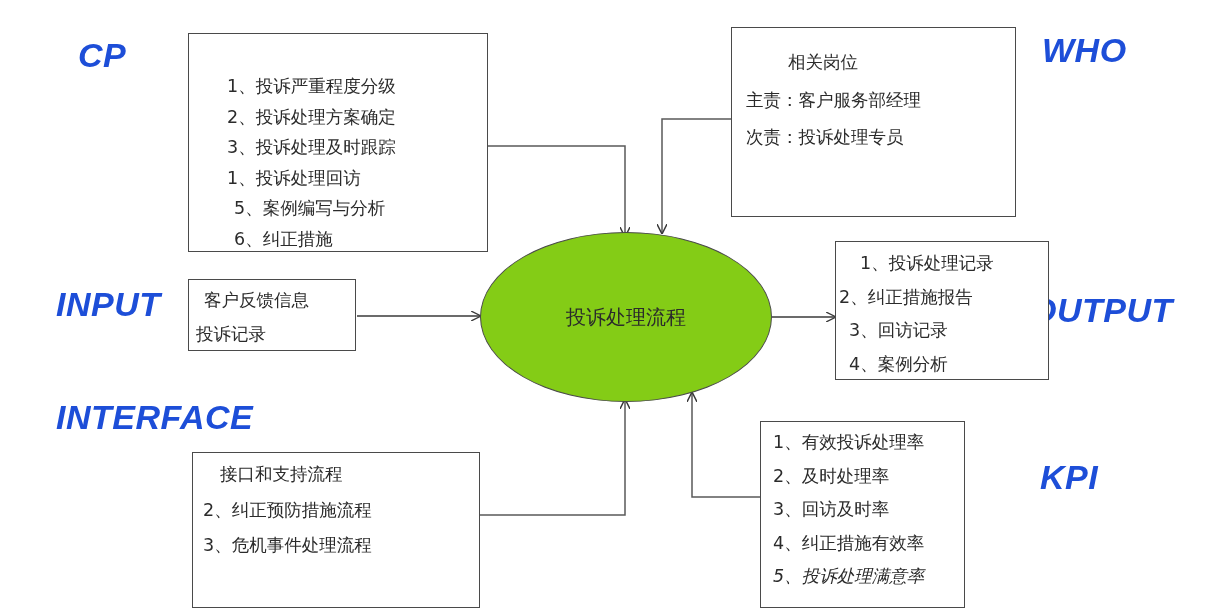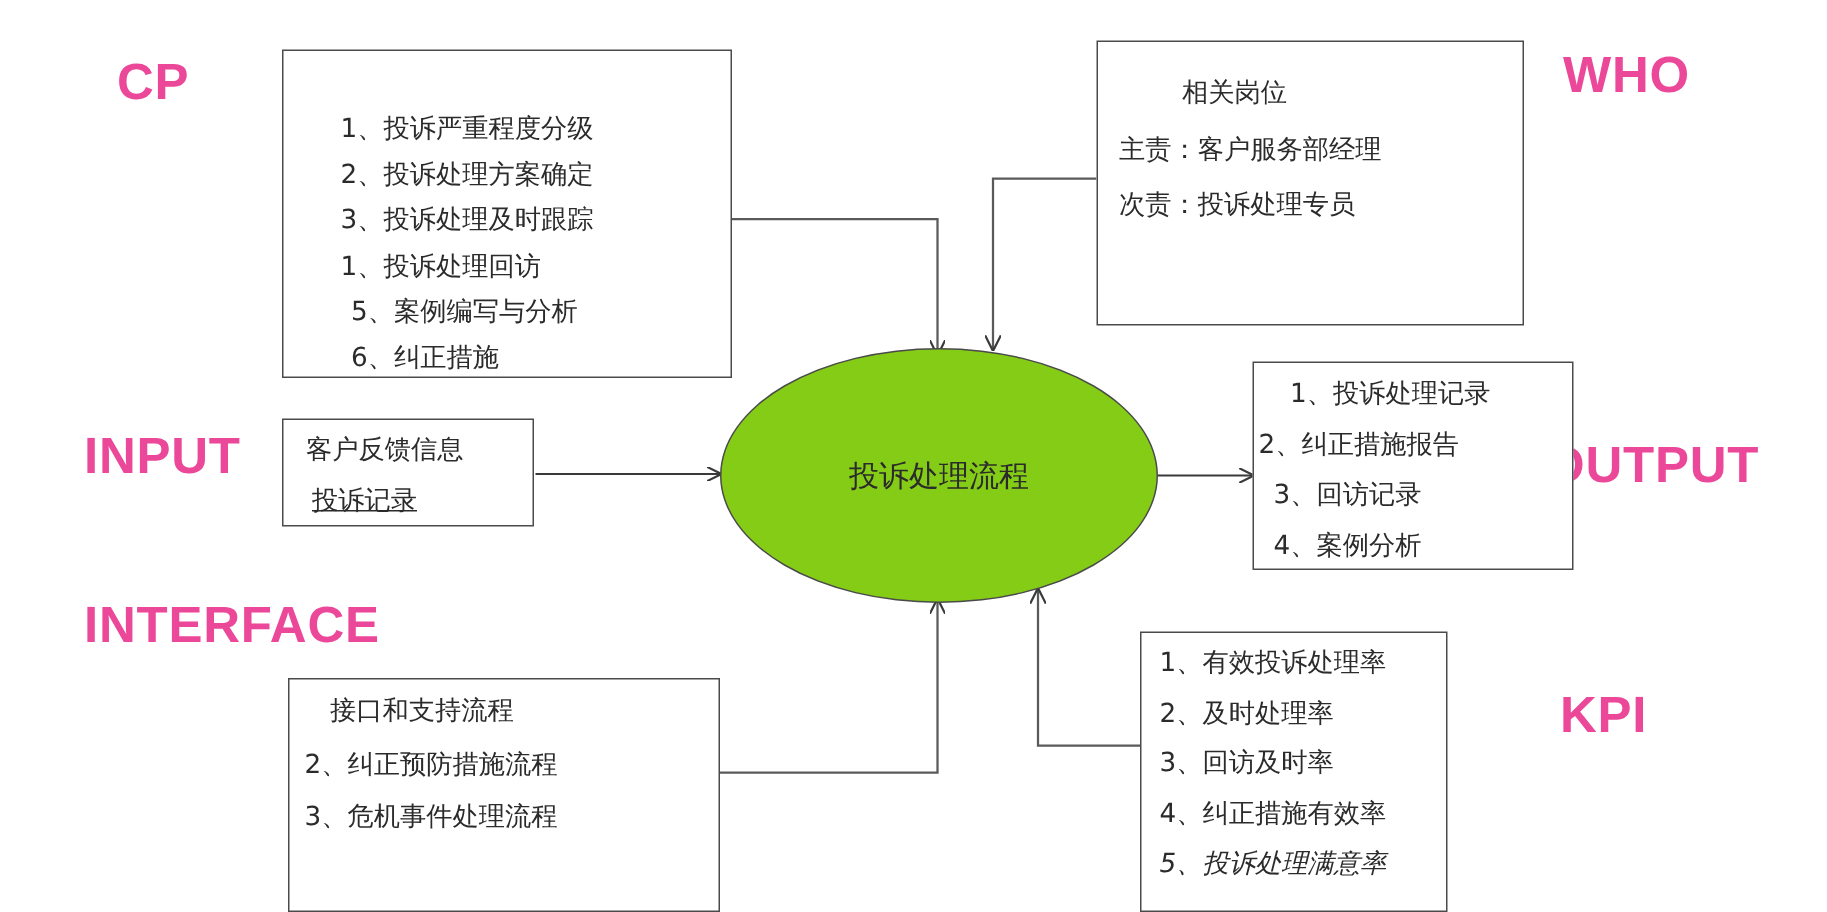--- a/index.html
+++ b/index.html
@@ -20,26 +20,27 @@
   svg.wires {
     position: absolute;
     left: 0;
     top: 0;
     width: 1218px;
     height: 608px;
     pointer-events: none;
   }
   .corner-label {
     position: absolute;
-    color: #ec4899;
+    color: #1d4ed8;
     font-weight: bold;
     font-size: 34px;
     letter-spacing: 0.5px;
     line-height: 1;
     white-space: nowrap;
+    font-style: italic;
   }
   .box {
     position: absolute;
     box-sizing: border-box;
     border: 1.3px solid #4a4a4a;
     background: #ffffff;
     padding: 0;
   }
   .box .line {
     font-family: "DejaVu Sans", "Liberation Sans", sans-serif;
@@ -133,21 +134,21 @@
   </div>
 
   <div class="box stack" id="box-who" style="padding-top:26px; gap:20px;">
     <div class="line" style="margin-left:56px;">相关岗位</div>
     <div class="line" style="margin-left:14px;">主责：客户服务部经理</div>
     <div class="line" style="margin-left:14px;">次责：投诉处理专员</div>
   </div>
 
   <div class="box stack" id="box-input" style="padding-top:12px; gap:16px;">
     <div class="line" style="margin-left:15px;">客户反馈信息</div>
-    <div class="line" style="margin-left:19px;text-decoration:underline;">投诉记录</div>
+    <div class="line" style="margin-left:7px;">投诉记录</div>
   </div>
 
   <div class="box stack" id="box-output" style="padding-top:13px; gap:16px;">
     <div class="line" style="margin-left:24px;">1、投诉处理记录</div>
     <div class="line" style="margin-left:3px;">2、纠正措施报告</div>
     <div class="line" style="margin-left:13px;">3、回访记录</div>
     <div class="line" style="margin-left:13px;">4、案例分析</div>
   </div>
 
   <div class="box stack" id="box-interface" style="padding-top:13px; gap:18px;">

